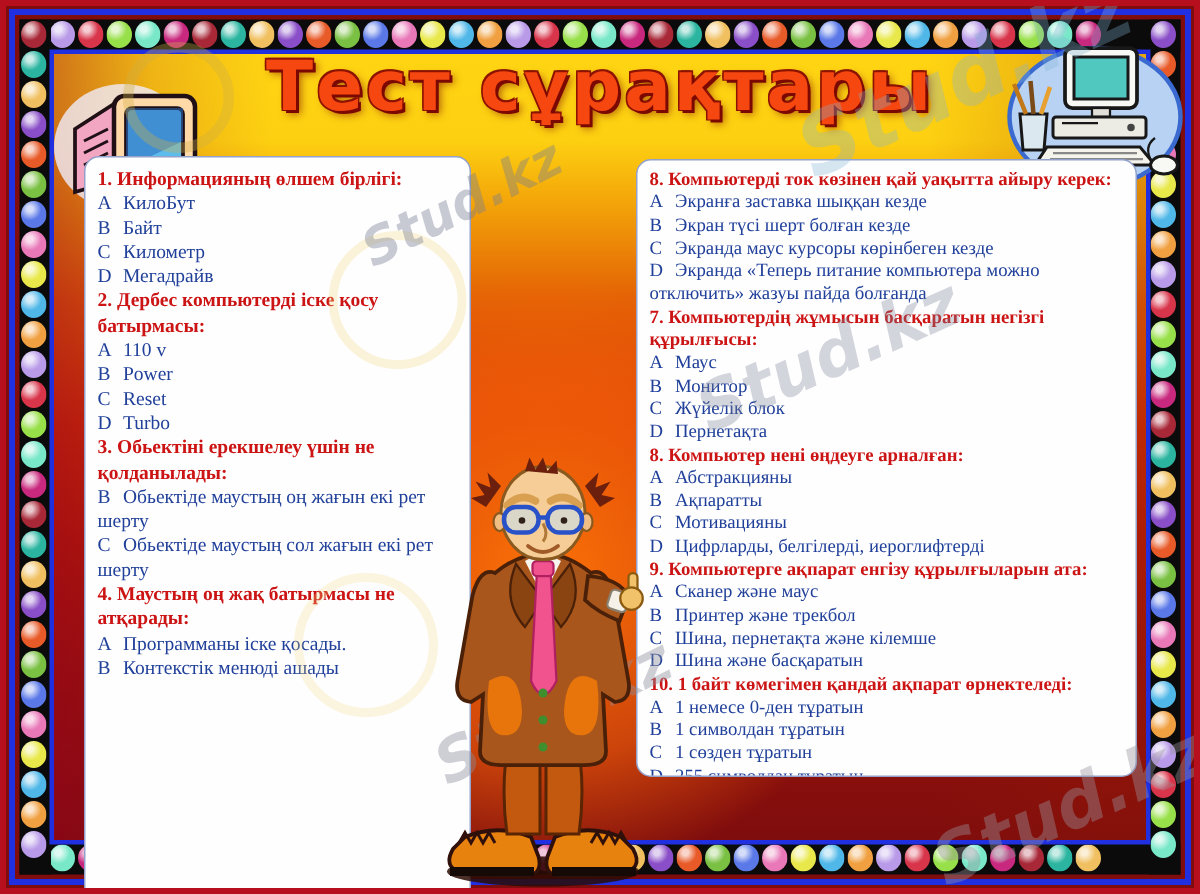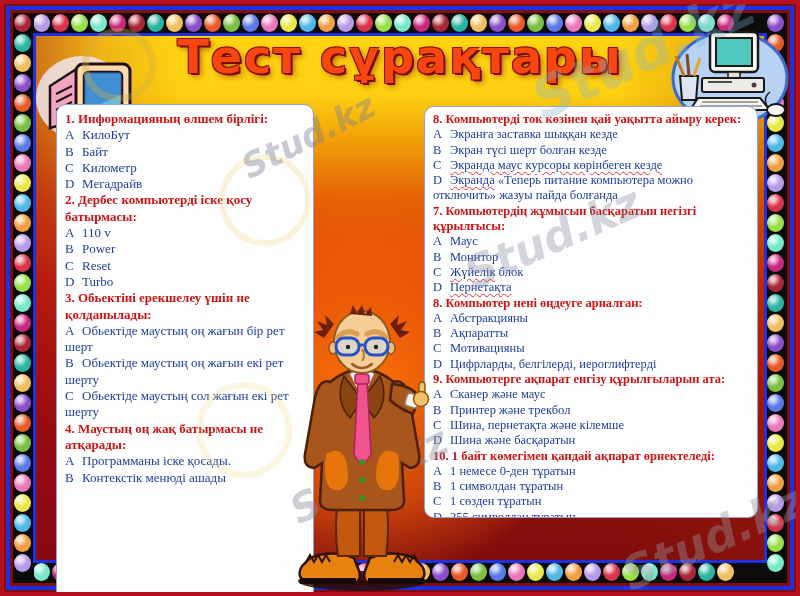--- a/index.html
+++ b/index.html
@@ -27,21 +27,21 @@
          color:#f5470f;
          text-shadow:2px 2px 0 #7c0802,-1px -1px 0 #8c1202,1px -1px 0 #8c1202,-1px 1px 0 #8c1202,3px 3px 6px rgba(120,10,0,.6);}
   
   .panel{position:absolute;background:#fefeff;border:1.5px solid #93a2cc;border-radius:10px;z-index:4;
          overflow:hidden;}
   .panel-left{left:52px;top:100px;width:258px;height:526px;padding:6px 4px 4px 8px;font-size:13px;line-height:16.3px;}
   .panel-right{left:420px;top:102px;width:334px;height:412px;padding:5px 4px 4px 8px;font-size:12.5px;line-height:15.3px;}
   .q{color:#cc1414;font-weight:bold;}
   .a-row{color:#20409a;}
   .a-letter{display:inline-block;min-width:17px;}
-  .wavy{text-decoration:underline;text-decoration-style:wavy;text-decoration-color:#e23434;
+  .wavy{text-decoration-style:wavy;text-decoration-color:#e23434;
         text-decoration-thickness:1px;text-underline-offset:2px;}
   
   .wm{position:absolute;z-index:6;font-family:"DejaVu Sans",sans-serif;font-style:italic;font-weight:bold;
       pointer-events:none;white-space:nowrap;}
   .wm1{left:232px;top:112px;font-size:34px;color:rgba(120,125,145,.40);transform:rotate(-27deg);}
   .wm2{left:455px;top:208px;font-size:44px;color:rgba(125,130,150,.33);transform:rotate(-24deg);}
   .wm3{left:280px;top:448px;font-size:40px;color:rgba(140,140,155,.42);transform:rotate(-26deg);}
   .wm4{left:612px;top:506px;font-size:46px;color:rgba(155,148,158,.40);transform:rotate(-24deg);}
   .wm5{left:520px;top:16px;font-size:56px;color:rgba(130,180,210,.32);transform:rotate(-25deg);}
   .ring{position:absolute;border-radius:50%;pointer-events:none;}
@@ -242,21 +242,20 @@
         <div class="a-row"><span class="a-letter">A</span><span>КилоБут</span></div>
         <div class="a-row"><span class="a-letter">B</span><span>Байт</span></div>
         <div class="a-row"><span class="a-letter">C</span><span>Километр</span></div>
         <div class="a-row"><span class="a-letter">D</span><span>Мегадрайв</span></div>
         <div class="q">2. Дербес компьютерді іске қосу батырмасы:</div>
         <div class="a-row"><span class="a-letter">A</span><span>110 v</span></div>
         <div class="a-row"><span class="a-letter">B</span><span>Power</span></div>
         <div class="a-row"><span class="a-letter">C</span><span>Reset</span></div>
         <div class="a-row"><span class="a-letter">D</span><span>Turbo</span></div>
         <div class="q">3. Обьектіні ерекшелеу үшін не қолданылады:</div>
-        <div class="a-row"><span class="a-letter">A</span><span>Обьектіде маустың оң жағын бір рет шерт</span></div>
         <div class="a-row"><span class="a-letter">B</span><span>Обьектіде маустың оң жағын екі рет шерту</span></div>
         <div class="a-row"><span class="a-letter">C</span><span>Обьектіде маустың сол жағын екі рет шерту</span></div>
         <div class="q">4. Маустың оң жақ батырмасы не атқарады:</div>
         <div class="a-row"><span class="a-letter">A</span><span>Программаны іске қосады.</span></div>
         <div class="a-row"><span class="a-letter">B</span><span>Контекстік менюді ашады</span></div>
       </div>
   </div>
   <div class="panel panel-right">
     <div>
         <div class="q">8. Компьютерді ток көзінен қай уақытта айыру керек:</div>

